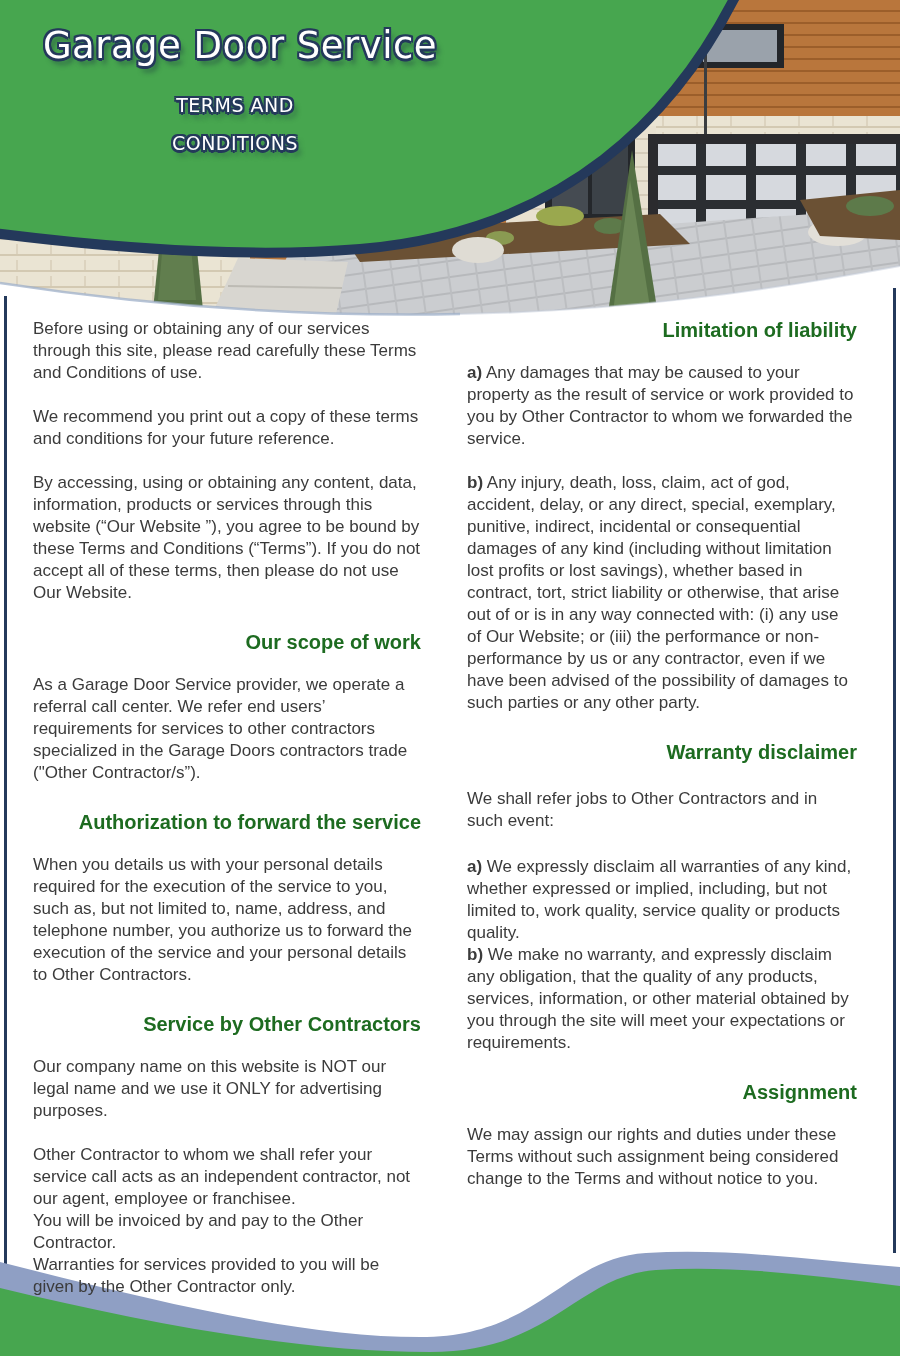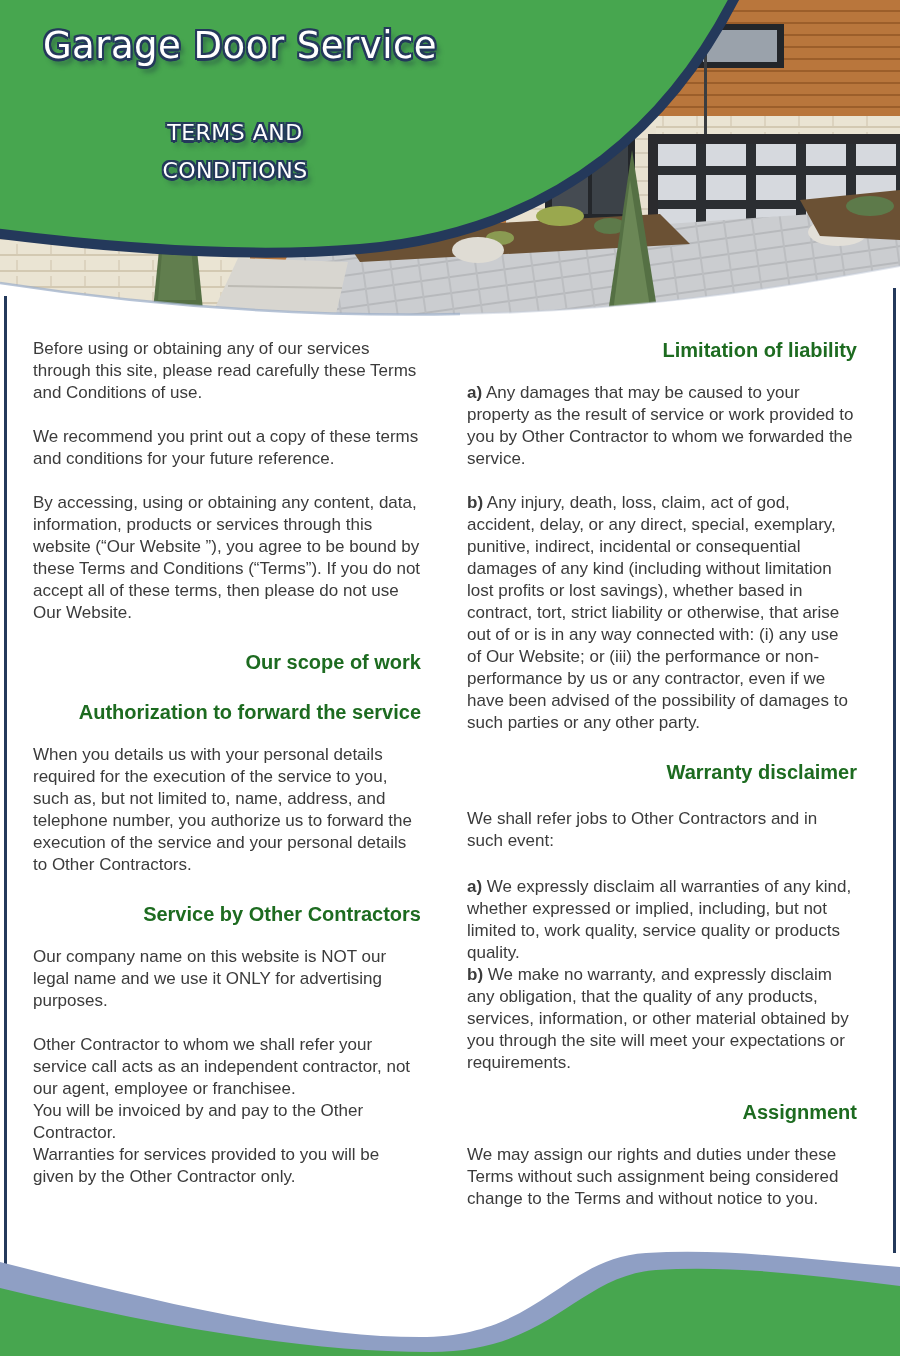--- a/index.html
+++ b/index.html
@@ -12,29 +12,29 @@
   .photo-wave{position:absolute;left:0;top:0;width:900px;height:340px;z-index:2;}
   
   .blob-svg{position:absolute;left:0;top:0;width:900px;height:340px;z-index:3;}
 
   .title-wrap{position:absolute;left:0;top:0;width:480px;z-index:5;text-align:center;}
   .outline{color:#ffffff;font-family:"DejaVu Sans",sans-serif;font-weight:normal;
      text-shadow:-2px -2px 0 #24395b,2px -2px 0 #24395b,-2px 2px 0 #24395b,2px 2px 0 #24395b,
                  -2px 0 0 #24395b,2px 0 0 #24395b,0 -2px 0 #24395b,0 3px 0 #24395b,
                  4px 6px 5px rgba(20,35,60,.5);}
   .main-title{position:absolute;left:30px;top:24px;width:420px;font-size:37px;letter-spacing:.5px;}
-  .sub-title{position:absolute;left:60px;top:114px;width:350px;font-size:22px;line-height:38px;
+  .sub-title{position:absolute;left:60px;top:86px;width:350px;font-size:19px;line-height:38px;
              white-space:pre-line;letter-spacing:.5px;}
 
   
   .border-left{position:absolute;left:4px;top:296px;width:3px;height:1010px;background:#24395b;z-index:2;}
   .border-right{position:absolute;left:893px;top:288px;width:3px;height:965px;background:#24395b;z-index:2;}
 
   
-  .content{position:absolute;left:0;top:336px;width:735px;padding:0 43px 0 33px;box-sizing:border-box;
+  .content{position:absolute;left:0;top:316px;width:735px;padding:0 43px 0 33px;box-sizing:border-box;
            display:flex;z-index:6;color:#3b3b3b;}
   .col{font-size:17px;line-height:22px;}
   .col-left{width:388px;margin-right:46px;flex:none;}
   .col-right{width:390px;flex:none;}
   .col h2{color:#1d6b20;font-size:20px;line-height:24px;margin:26px 0 20px 0;font-weight:bold;
           font-family:"Liberation Sans",sans-serif;text-align:right;}
   .col :first-child{margin-top:2px;}
   .col p{margin:0 0 22px 0;white-space:pre-line;}
   .col p.tight{margin-bottom:0;margin-top:24px;}
   .col p b{font-weight:bold;}
@@ -175,20 +175,21 @@
 
   <div class="border-left"></div>
   <div class="border-right"></div>
 
   <div class="content">
     <div class="col col-left" id="col-left">
         <p>Before using or obtaining any of our services through this site, please read carefully these Terms and Conditions of use.</p>
         <p>We recommend you print out a copy of these terms and conditions for your future reference.</p>
         <p>By accessing, using or obtaining any content, data, information, products or services through this website (“Our Website ”), you agree to be bound by these Terms and Conditions (“Terms”). If you do not accept all of these terms, then please do not use Our Website.</p>
         <h2>Our scope of work</h2>
+        <p>As a Garage Door Service provider, we operate a referral call center. We refer end users’ requirements for services to other contractors specialized in the Garage Doors contractors trade ("Other Contractor/s”).</p>
         <h2>Authorization to forward the service</h2>
         <p>When you details us with your personal details required for the execution of the service to you, such as, but not limited to, name, address, and telephone number, you authorize us to forward the execution of the service and your personal details to Other Contractors.</p>
         <h2>Service by Other Contractors</h2>
         <p>Our company name on this website is NOT our legal name and we use it ONLY for advertising purposes.</p>
         <p>Other Contractor to whom we shall refer your service call acts as an independent contractor, not our agent, employee or franchisee.
 You will be invoiced by and pay to the Other Contractor.
 Warranties for services provided to you will be given by the Other Contractor only.</p>
       </div>
     <div class="col col-right" id="col-right">
         <h2>Limitation of liability</h2>

